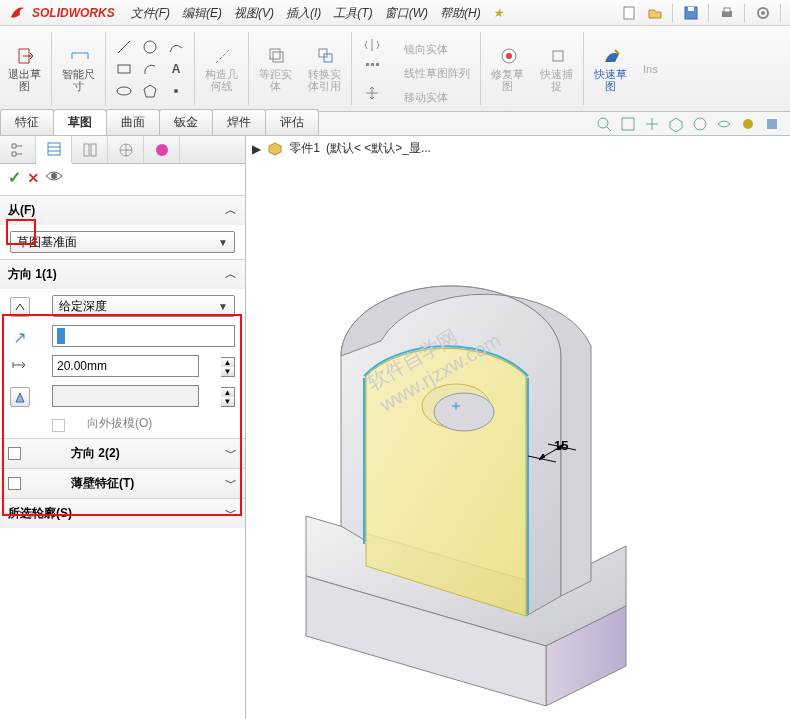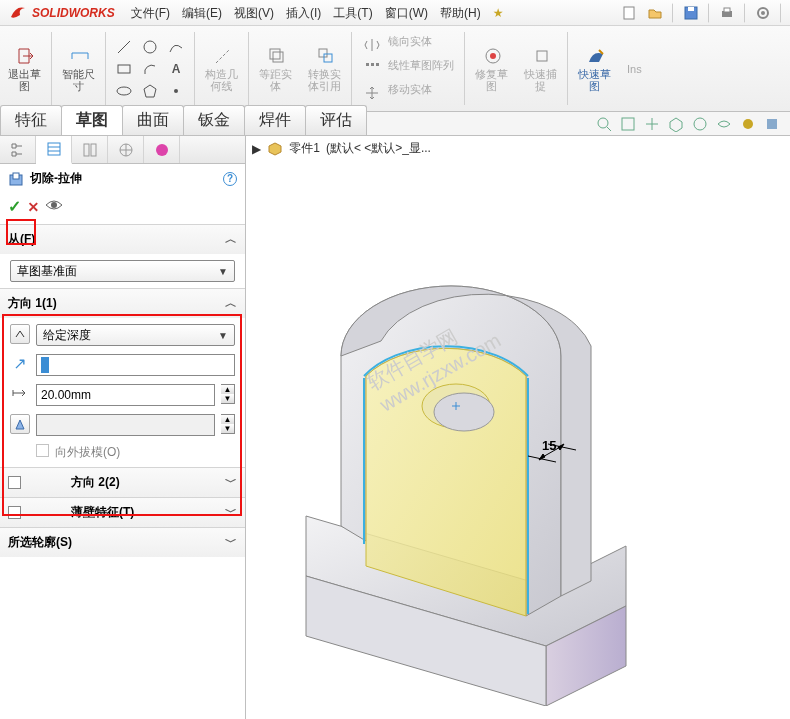--- a/index.html
+++ b/index.html
@@ -1,51 +1,51 @@
 <!DOCTYPE html>
 <html><head>
 <meta charset="utf-8">
 <style>
 *{box-sizing:border-box;margin:0;padding:0;font-family:"Microsoft YaHei",Arial,sans-serif;font-size:12px;}
 body{background:#fff;width:790px;height:719px;overflow:hidden;position:relative;}
 .menubar{height:26px;display:flex;align-items:center;border-bottom:1px solid #d4d4d4;background:linear-gradient(#fdfdfd,#f0f0f0);}
 .logo{display:flex;align-items:center;padding:0 10px 0 8px;color:#d52b1e;font-weight:bold;font-style:italic;font-size:13px;}
 .logo svg{margin-right:4px;}
-.menus{display:flex;}
+.menus{display:flex;font-style:italic;}
 .menu-item{padding:0 6px;line-height:26px;color:#333;cursor:pointer;}
 .qat{display:flex;margin-left:auto;padding-right:6px;gap:4px;}
 .qat-btn{width:22px;height:20px;display:flex;align-items:center;justify-content:center;border:1px solid transparent;border-radius:2px;}
 .qat-btn.sep{border-left:1px solid #ccc;width:1px;padding:0;margin:0 2px;}
 .ribbon{height:86px;display:flex;border-bottom:1px solid #bfbfbf;background:linear-gradient(#fafafa,#eeeeee);}
 .ribbon-group{display:flex;flex-direction:column;align-items:center;justify-content:center;padding:4px 8px;gap:2px;}
 .ribbon-sep{width:1px;background:#d0d0d0;margin:6px 2px;}
 .rg-icon{width:20px;height:20px;display:flex;align-items:center;justify-content:center;}
 .rg-label{color:#555;font-size:11px;text-align:center;line-height:12px;white-space:pre;}
 .rg-label.dim{color:#aaa;}
 .rg-row{display:flex;gap:6px;}
 .tabstrip{height:24px;display:flex;align-items:flex-end;background:#f5f5f5;border-bottom:1px solid #bfbfbf;position:relative;}
-.tab{padding:4px 14px;border:1px solid #bfbfbf;border-bottom:none;background:linear-gradient(#fff,#e8e8e8);margin-right:-1px;font-size:16px;color:#333;border-radius:3px 3px 0 0;}
+.tab{padding:4px 14px;border:1px solid #bfbfbf;border-bottom:none;background:linear-gradient(#fff,#e8e8e8);margin-right:-1px;font-size:12px;color:#333;border-radius:3px 3px 0 0;}
 .tab.active{background:#fff;font-weight:bold;}
 .view-icons{position:absolute;right:8px;top:2px;display:flex;gap:4px;}
 .vi{width:20px;height:20px;display:flex;align-items:center;justify-content:center;}
 .content{display:flex;height:calc(719px - 26px - 86px - 24px);}
 .panel{width:246px;border-right:1px solid #bfbfbf;background:#fff;display:flex;flex-direction:column;}
 .panel-tabs{height:28px;display:flex;border-bottom:1px solid #bfbfbf;background:linear-gradient(#f8f8f8,#e8e8e8);}
 .ptab{flex:0 0 36px;display:flex;align-items:center;justify-content:center;border-right:1px solid #d4d4d4;}
 .ptab.active{background:#fff;border-bottom:2px solid #fff;margin-bottom:-1px;}
 .feature-head{display:flex;align-items:center;padding:6px 8px;font-weight:bold;}
 .feature-head .help{margin-left:auto;color:#3b8dd4;border:1px solid #3b8dd4;border-radius:50%;width:14px;height:14px;text-align:center;line-height:12px;font-size:10px;}
 .okrow{display:flex;align-items:center;gap:6px;padding:4px 8px 8px 8px;}
 .okrow .ok{color:#2c9e2c;font-size:16px;font-weight:bold;}
 .okrow .cancel{color:#c33;font-size:14px;font-weight:bold;}
 .sect{border-top:1px solid #d4d4d4;}
 .sect-head{display:flex;align-items:center;padding:6px 8px;background:linear-gradient(#fafafa,#f0f0f0);font-weight:bold;gap:44px;}
 .sect-head .chev{margin-left:auto;color:#666;}
 .sect-body{padding:6px 10px;display:flex;flex-direction:column;gap:8px;}
-.row{display:flex;align-items:flex-start;gap:6px;}
+.row{display:flex;align-items:flex-end;gap:22px;}
 .combo{flex:1;height:22px;border:1px solid #888;background:linear-gradient(#fff,#eee);padding:0 6px;display:flex;align-items:center;justify-content:space-between;border-radius:2px;}
 .combo .arr{color:#444;font-size:10px;}
 .txtin{flex:1;height:22px;border:1px solid #888;padding:0 4px;display:flex;align-items:center;}
 .txtin.blue::before{content:"";width:8px;height:16px;background:#3b8dd4;margin-right:2px;}
 .spin{width:14px;display:flex;flex-direction:column;border:1px solid #888;border-left:none;}
 .spin div{flex:1;display:flex;align-items:center;justify-content:center;font-size:8px;background:linear-gradient(#fff,#ddd);}
 .chk{width:13px;height:13px;border:1px solid #888;background:#fff;}
 .iconbox{width:20px;height:20px;border:1px solid #aaa;background:linear-gradient(#fff,#e8e8e8);display:flex;align-items:center;justify-content:center;border-radius:2px;}
 .redbox{position:absolute;border:2px solid #e11;pointer-events:none;}
 .viewport{flex:1;position:relative;background:#fff;}
@@ -355,28 +355,20 @@
             <path d="M9 3v12M3 9h12" stroke="#999"></path>
           </svg>
         </div>
       <div class="ptab">
           <svg width="18" height="18">
             <circle cx="9" cy="9" r="6" fill="#d4a"></circle>
           </svg>
         </div>
     </div>
 
-    <div class="feature-head">
-      <svg width="16" height="16">
-          <rect x="2" y="4" width="12" height="10" fill="#8cb4e8" stroke="#3b6aa8"></rect>
-          <rect x="5" y="2" width="6" height="6" fill="#fff" stroke="#3b6aa8"></rect>
-        </svg>
-      <span style="margin-left:6px">切除-拉伸</span>
-      <span class="help">?</span>
-    </div>
     <div class="okrow">
       <span class="ok">✓</span>
       <span class="cancel">✕</span>
       <span><svg width="18" height="14">
             <path d="M1 7q8-8 16 0q-8 8-16 0" stroke="#666" fill="none"></path>
             <circle cx="9" cy="7" r="3" fill="#666"></circle>
           </svg></span>
     </div>
 
     <div class="sect">
@@ -511,21 +503,21 @@
       <path d="M206 260 h8 M210 256 v8" stroke="#3b8dd4"></path>
 
       <g stroke="#000" fill="none">
         <path d="M282 310 L310 316"></path>
           <path d="M302 298 L330 304"></path>
         <path d="M295 312 L316 300"></path>
         <path d="M293 314 l4-6 2 3z" fill="#000"></path>
         <path d="M318 298 l-4 6-2-3z" fill="#000"></path>
       </g>
     </svg>
-    <div class="dim-label" style="left:296px;top:302px">15</div>
+    <div class="dim-label" style="left:308px;top:302px">15</div>
 
     <div class="watermark" style="left:120px;top:200px">软件自学网<br>www.rjzxw.com</div>
 
   </div>
 </div>
 
 <div class="redbox" style="left:6px;top:219px;width:30px;height:26px"></div>
 <div class="redbox" style="left:2px;top:314px;width:240px;height:202px"></div>
 
 </body></html>

